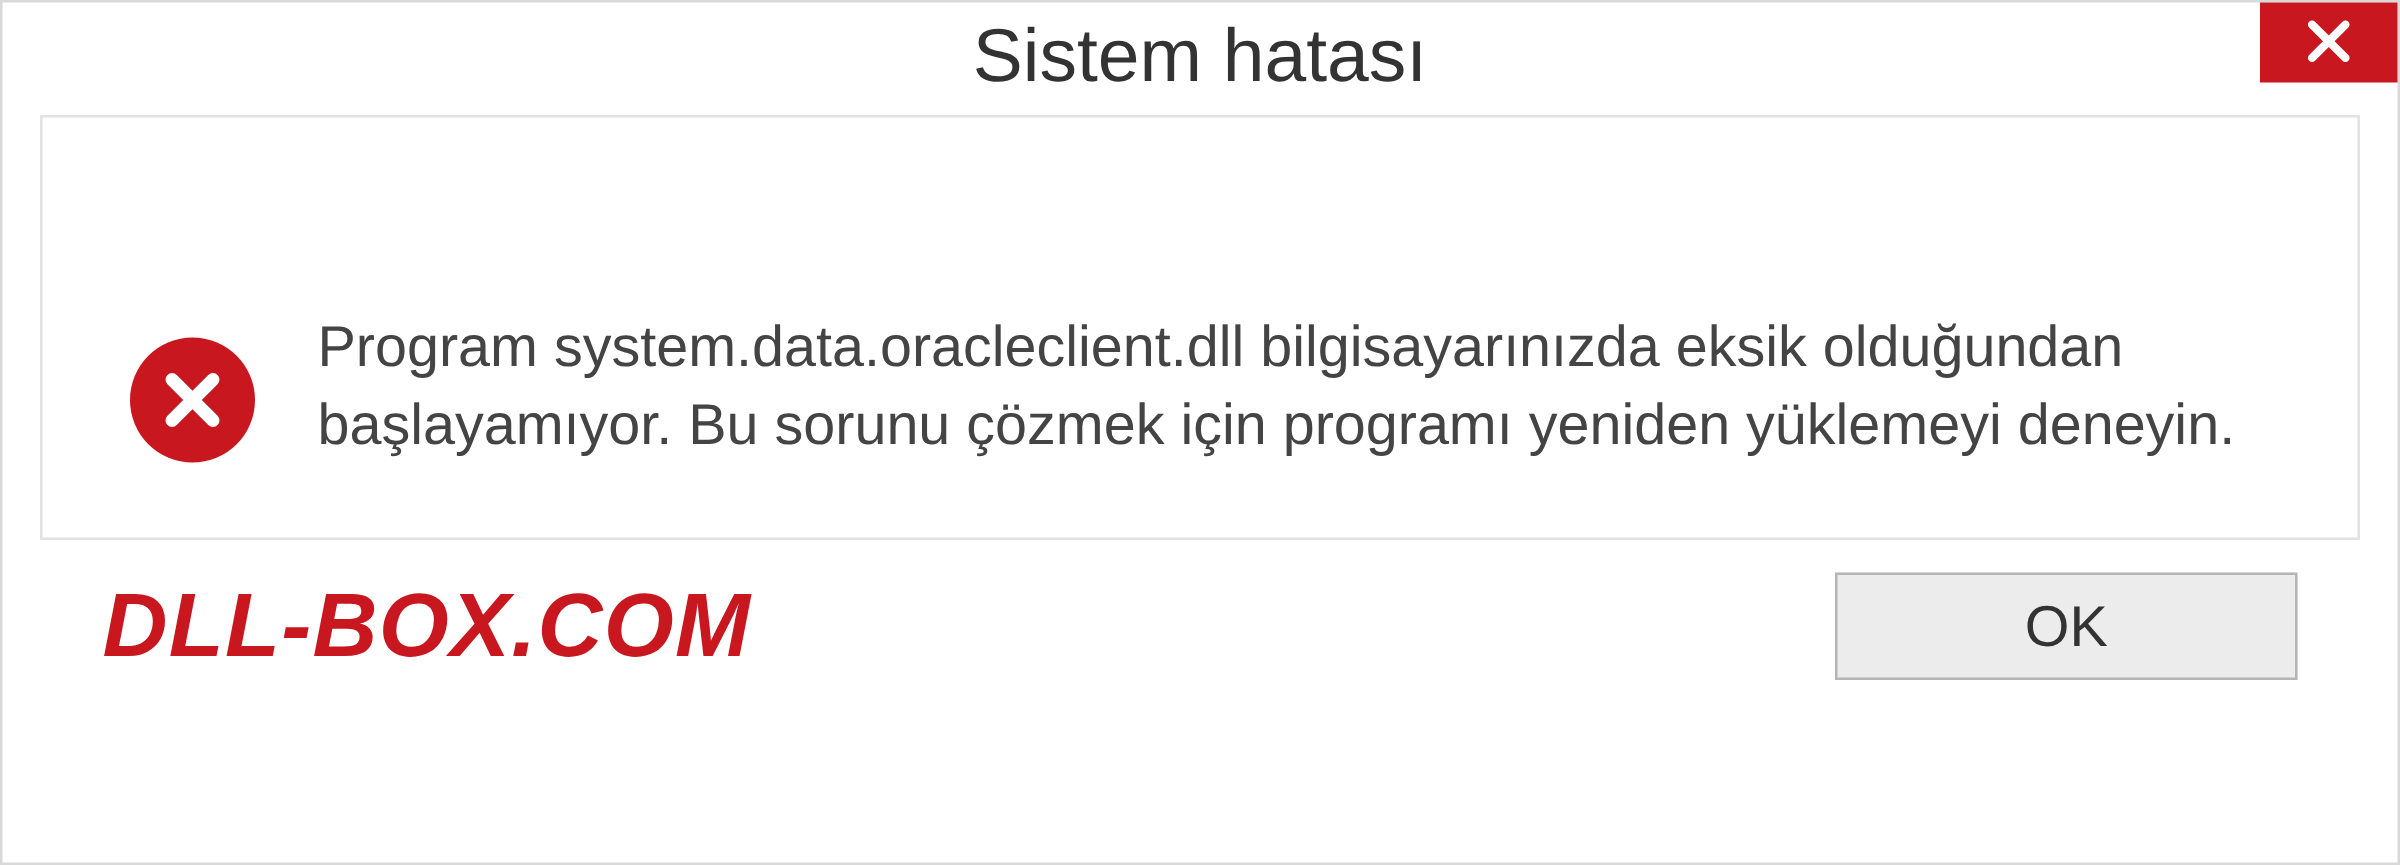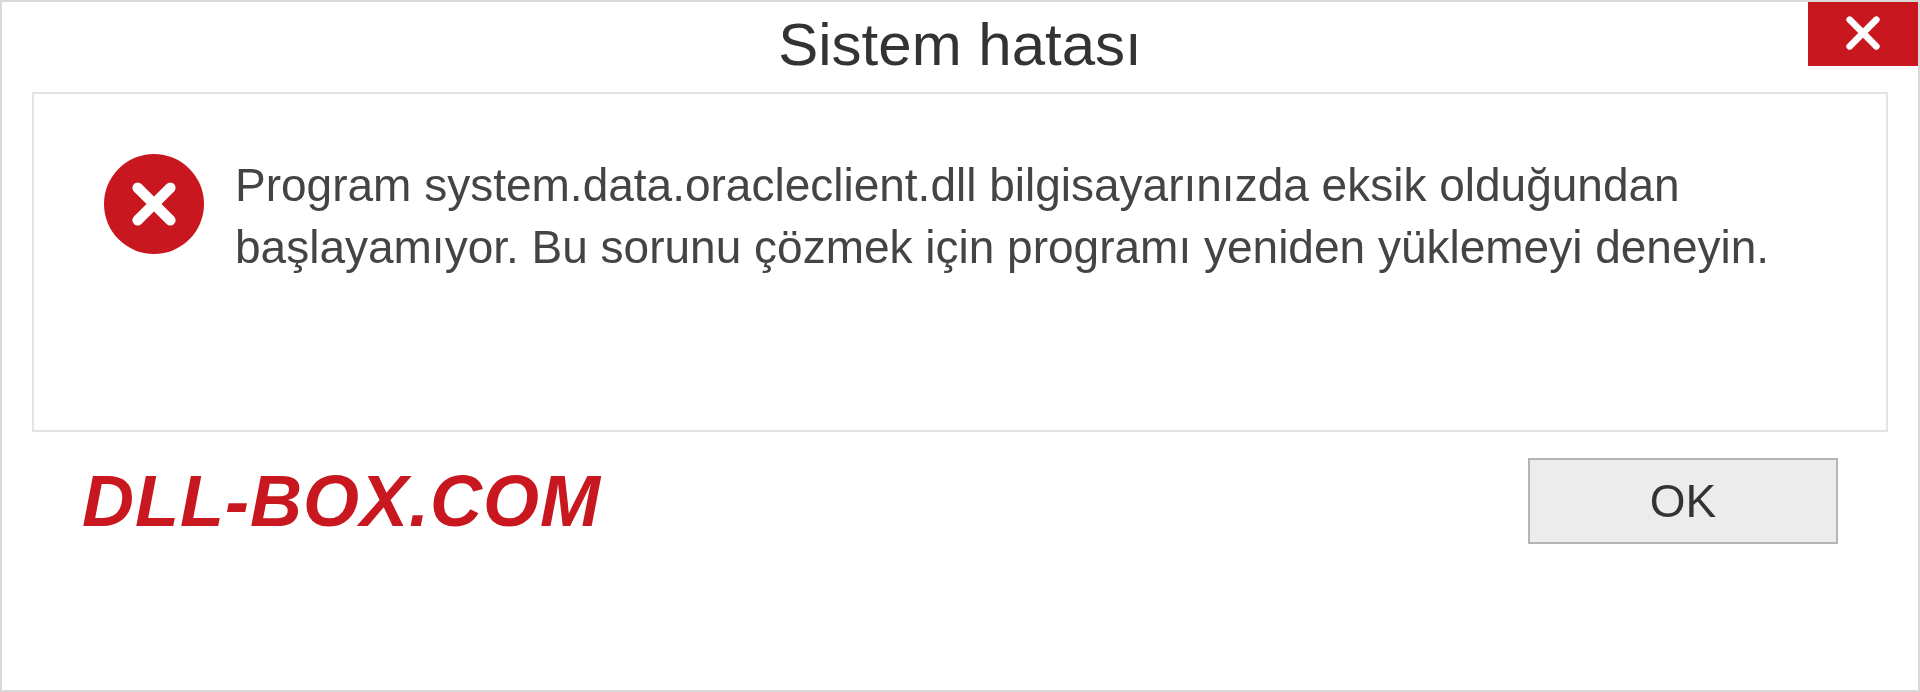--- a/index.html
+++ b/index.html
@@ -56,22 +56,22 @@
       padding: 0 30px 20px 30px;
       flex: 1;
       display: flex;
       flex-direction: column;
     }
     .message-panel {
       background: #ffffff;
       border: 2px solid #e3e3e3;
       padding: 60px 70px;
       display: flex;
-      align-items: flex-start;
-      gap: 31px;
+      align-items: flex-end;
+      gap: 50px;
       min-height: 340px;
     }
     .error-circle {
       width: 100px;
       height: 100px;
       min-width: 100px;
       border-radius: 50%;
       background: #c8171e;
       display: flex;
       align-items: center;
@@ -95,21 +95,21 @@
       gap: 26px;
     }
     .watermark {
       font-size: 72px;
       font-weight: 800;
       font-style: italic;
       color: #c8171e;
       letter-spacing: 1px;
     }
     .ok-btn {
-      width: 310px;
+      width: 370px;
       height: 86px;
       background: #ececec;
       border: 2px solid #b5b5b5;
       font-size: 46px;
       color: #333333;
       cursor: pointer;
       font-family: inherit;
     }
   </style>
 </head>

